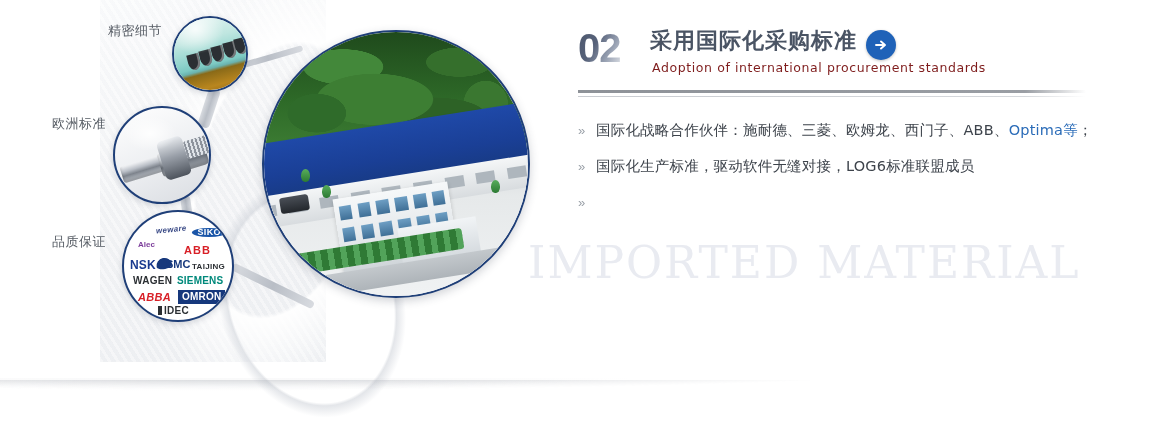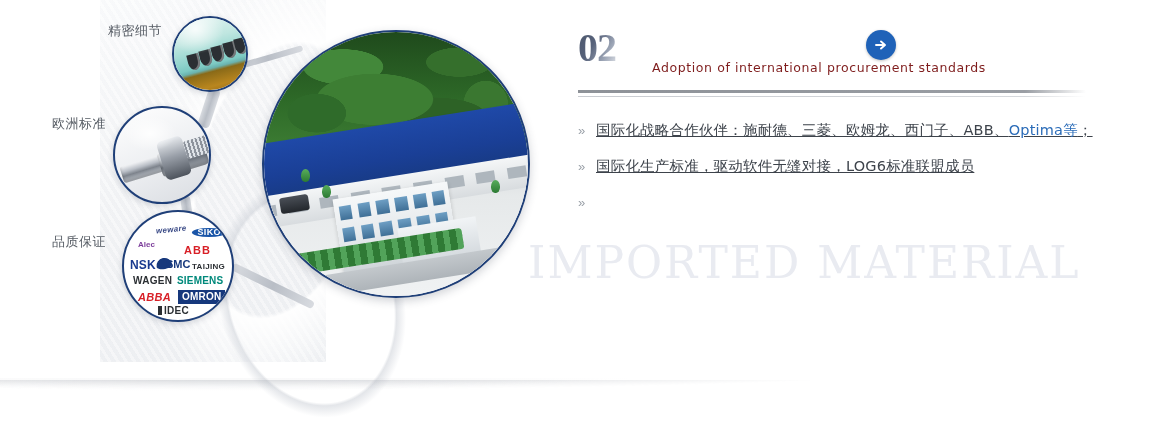--- a/index.html
+++ b/index.html
@@ -191,21 +191,21 @@
     transform: rotate(-9deg); }
   .b4 .bush { position:absolute; width:9px; height:13px; border-radius:50% 50% 45% 45%;
     background: linear-gradient(180deg,#58ad5c,#2c7a33); }
 
   
   .right { position:absolute; left:578px; top:24px; width: 512px; }
 
   .hdr { position:relative; height:64px; }
   .num {
     position:absolute; left:0; top:2px;
-    font-family:Liberation Serif, serif; font-weight:700; font-size:40px;
+    font-family:Liberation Sans, sans-serif; font-weight:700; font-size:40px;
     line-height:44px; letter-spacing:-1px;
     background: linear-gradient(120deg,#4b566b 0%, #57627a 40%, #9aa3b4 70%, #e8eaee 100%);
     -webkit-background-clip:text; background-clip:text; color:transparent;
   }
   .num-shade {
     position:absolute; left:40px; top:4px; width:38px; height:44px;
     background: linear-gradient(135deg, rgba(150,158,174,.55), rgba(255,255,255,0));
     transform: skewX(-14deg); z-index:-1;
   }
   .title-zh {
@@ -226,21 +226,21 @@
   }
   .rule-wrap { position:relative; margin-top:2px; width:508px; }
   .rule-a { height:3px; background: linear-gradient(90deg,#8e9298 0%, #9a9ea4 88%, #ffffff 100%); }
   .rule-b { height:1px; margin-top:3px; background: linear-gradient(90deg,#c9ccd1 0%, #d6d9dd 88%, #ffffff 100%); }
 
   .bullets { margin-top:24px; }
   .bullet { display:flex; align-items:flex-start; margin-bottom:17px; }
   .chev { color:#9aa0a8; font-size:13px; line-height:19px; width:18px; flex:0 0 18px; }
   .btext {
     font-family:"DejaVu Sans", sans-serif; font-size:14.5px; line-height:19px;
-    color:#3d434b; letter-spacing:.2px; white-space:nowrap;text-decoration:underline;
+    color:#3d434b; letter-spacing:.2px; white-space:nowrap;
   }
   .btext .hi { color:#2b6cb8; }
 
   .watermark {
     position:absolute; left:528px; top:237px;
     font-family:"DejaVu Serif", serif; font-size:44px; letter-spacing:2px;
     color:#e9ebf1; white-space:nowrap;
   }
 </style>
 </head>
@@ -345,20 +345,21 @@
     <div class="bush" style="left:14%; top:52%;"></div>
     <div class="bush" style="left:22%; top:58%;"></div>
     <div class="bush" style="left:86%; top:56%;"></div>
   </div>
 
   <div class="right">
 
     <div class="hdr">
       <div class="num-shade"></div>
       <div class="num">02</div>
+      <div class="title-zh">采用国际化采购标准</div>
       <div class="arrow-badge">
         <svg width="16" height="16" viewBox="0 0 16 16" aria-hidden="true">
           <path d="M3 8 h8 M8 4.5 L12 8 L8 11.5" fill="none" stroke="#ffffff" stroke-width="1.9" stroke-linecap="round" stroke-linejoin="round"></path>
         </svg>
       </div>
       <div class="title-en">Adoption of international procurement standards</div>
     </div>
 
     <div class="rule-wrap">
       <div class="rule-a"></div>

